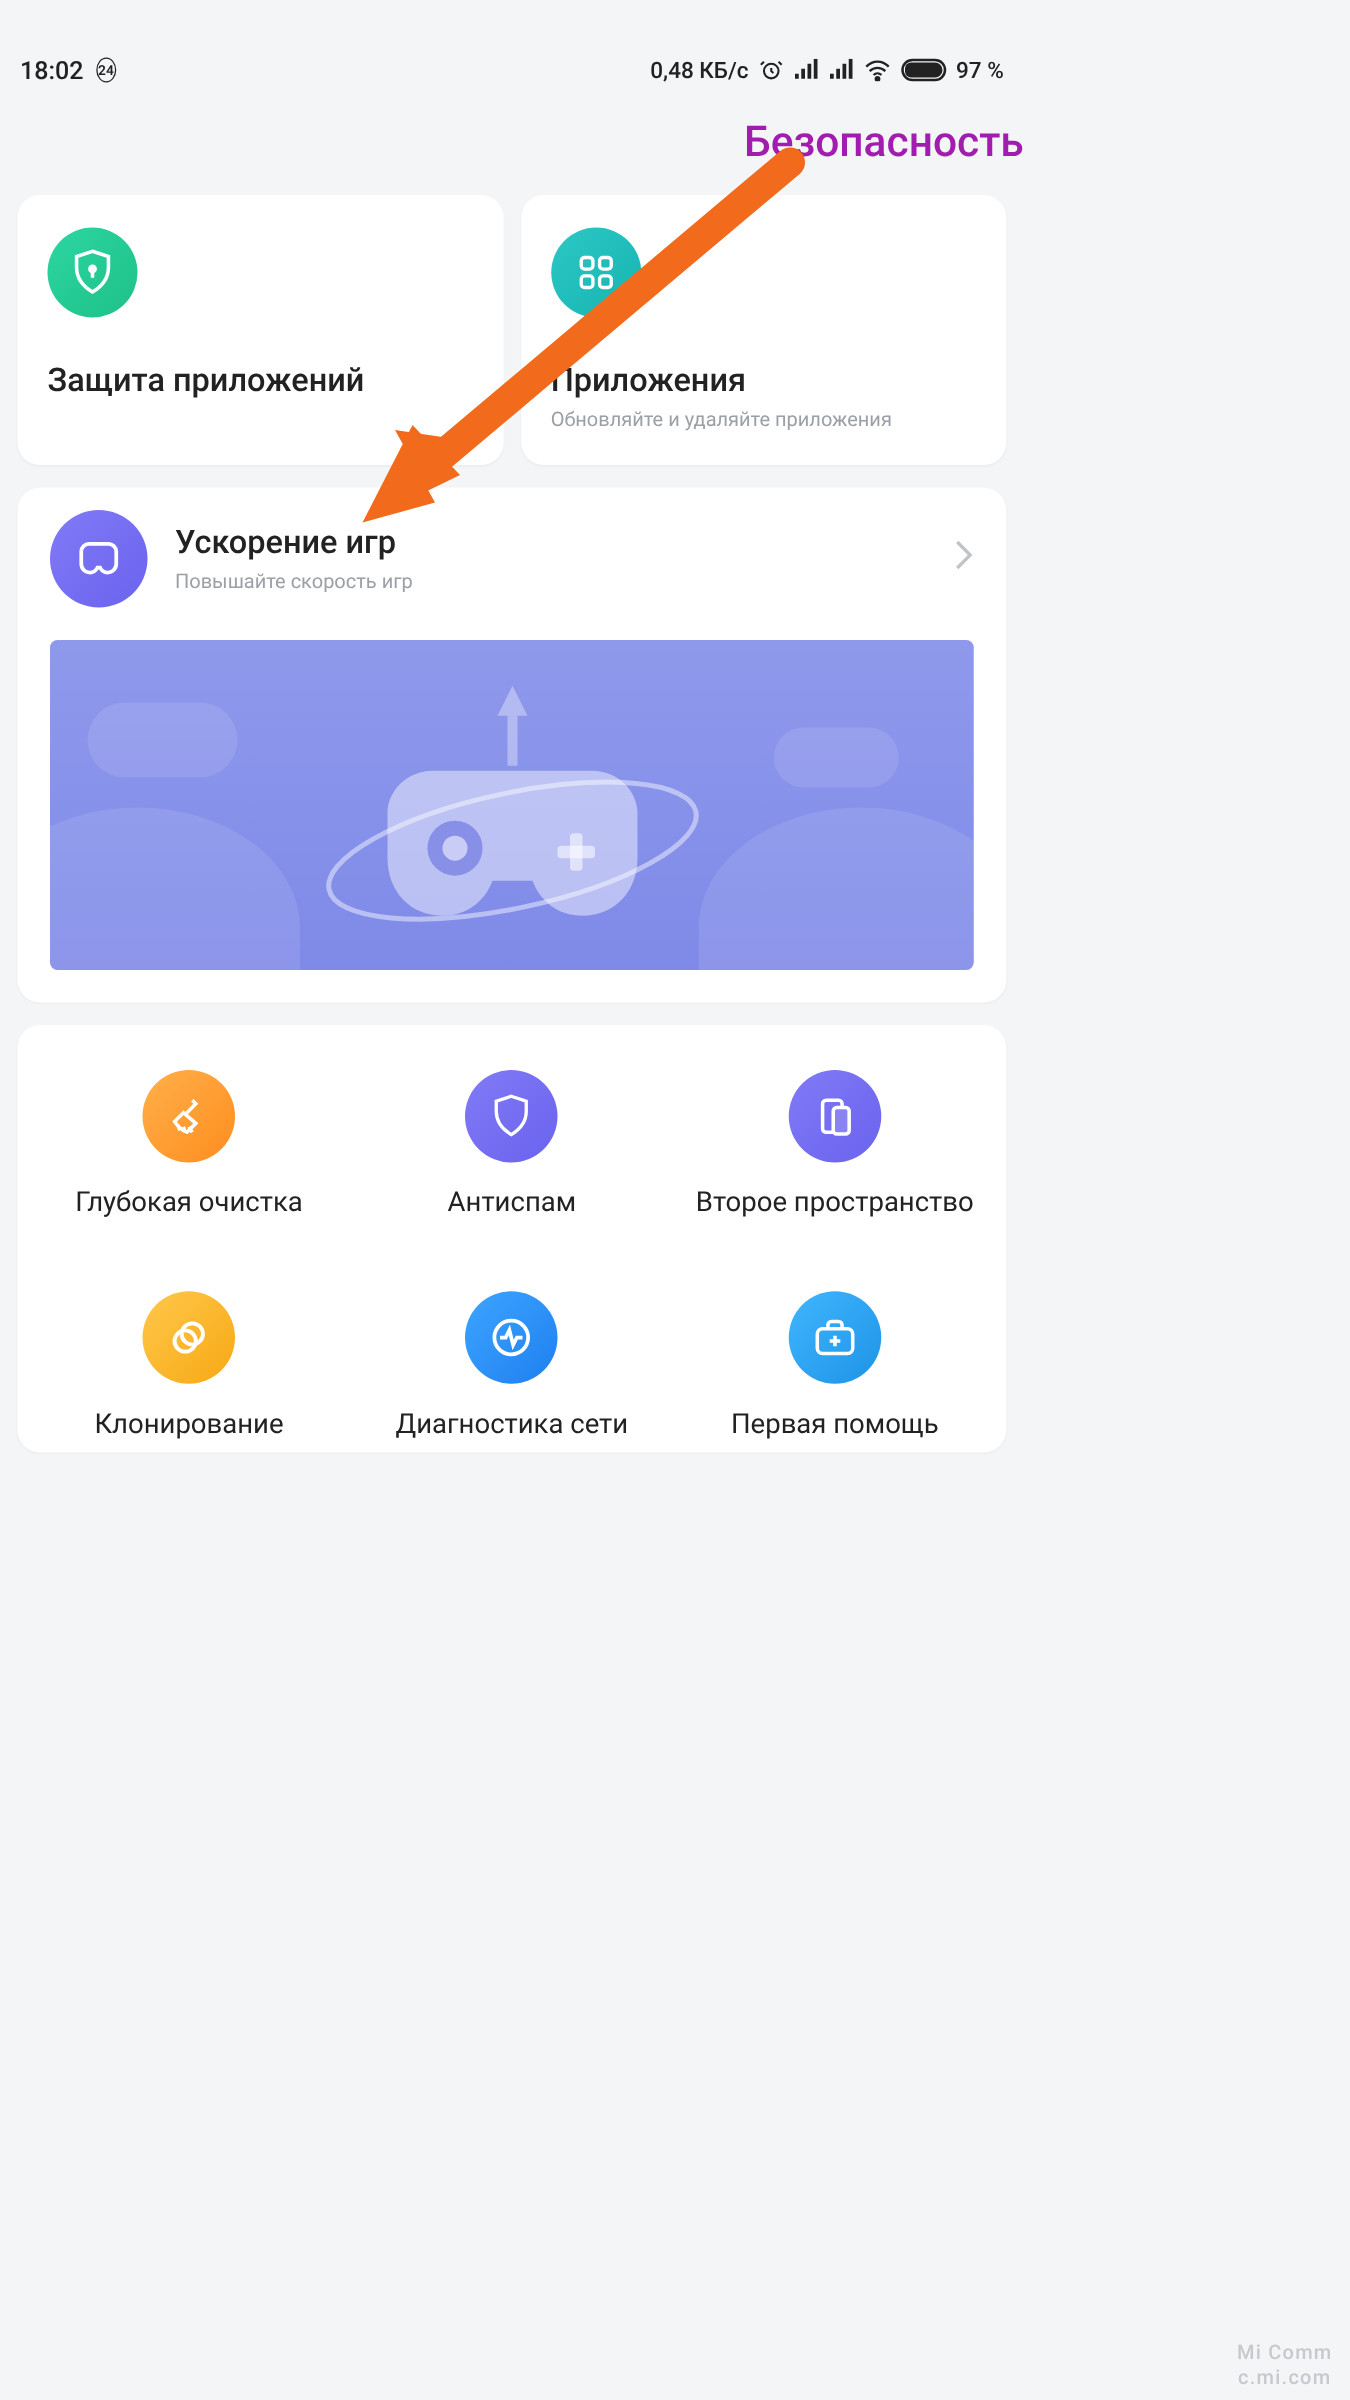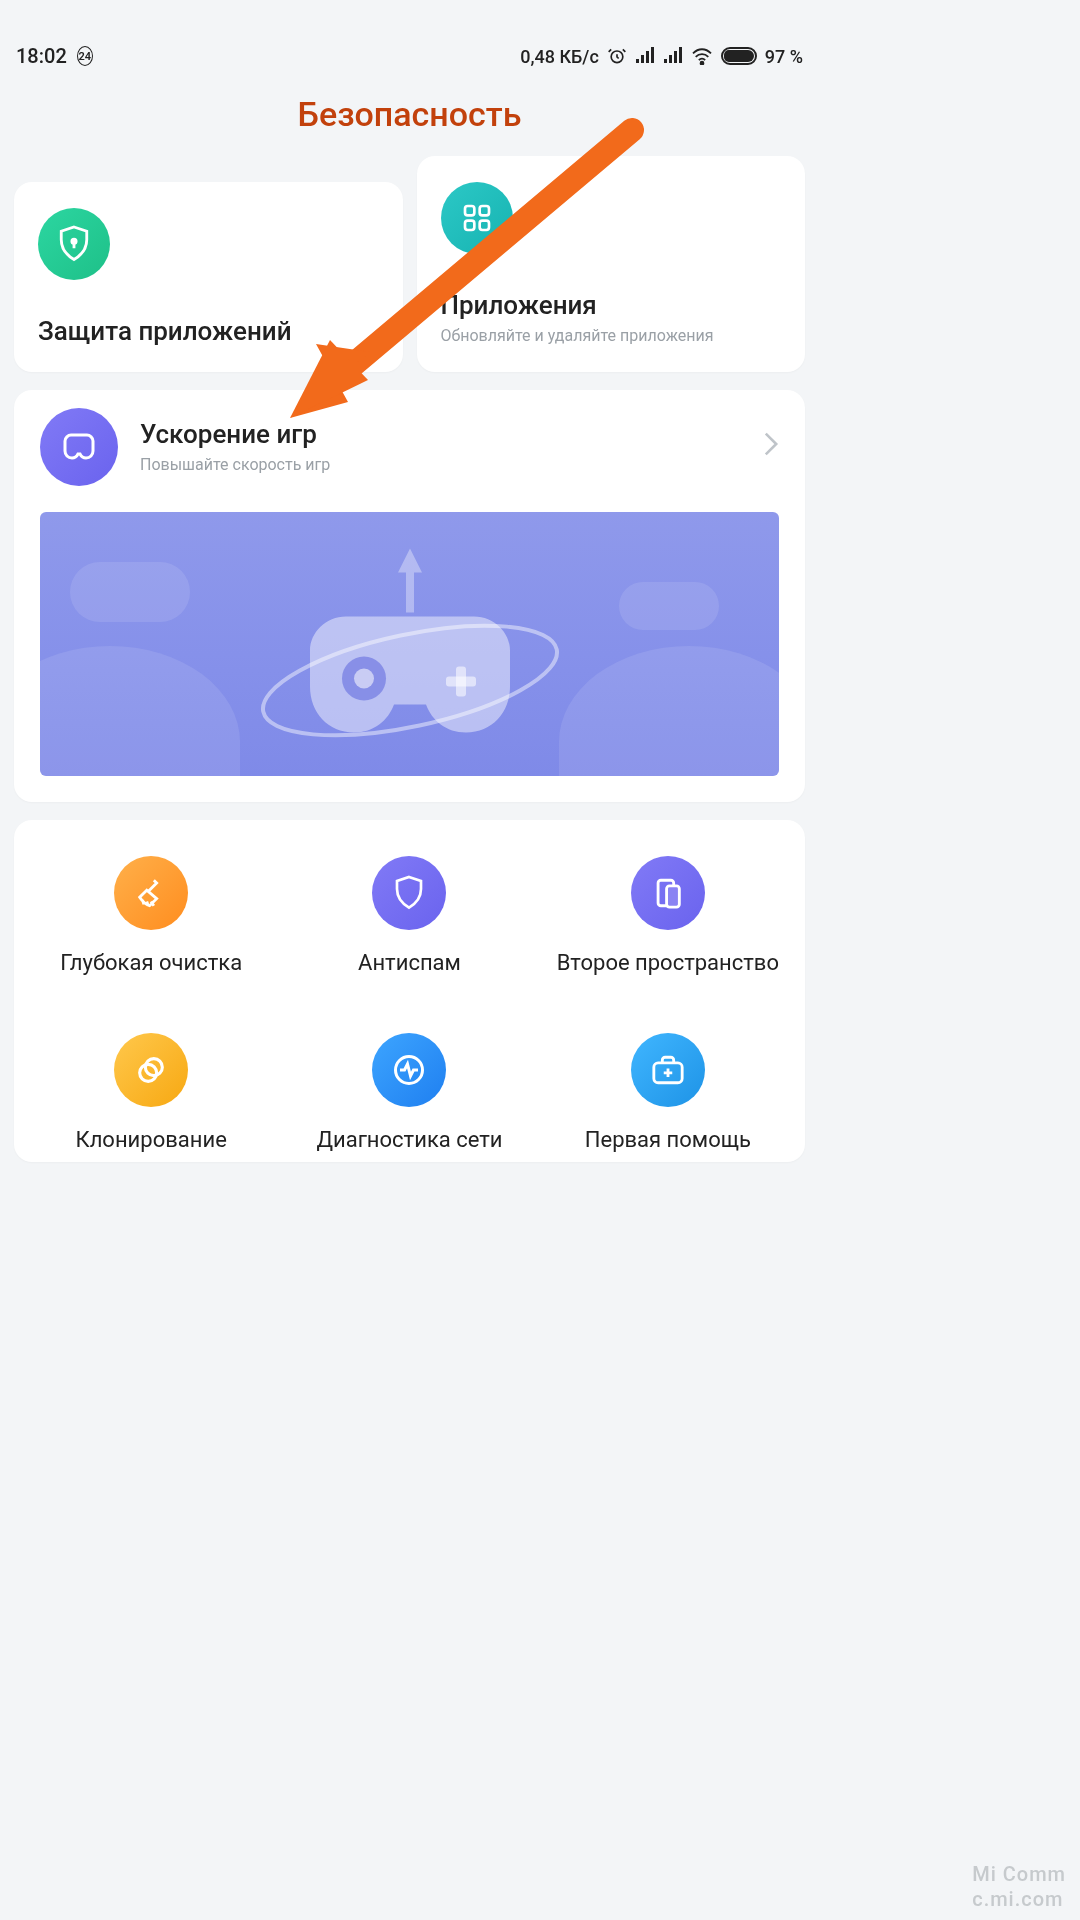--- a/index.html
+++ b/index.html
@@ -4,23 +4,23 @@
   <style>
     * { box-sizing: border-box; margin: 0; padding: 0; }
     html, body { width: 819px; height: 1456px; font-family: -apple-system, Roboto, "Helvetica Neue", Arial, sans-serif; background: #f3f5f7; color: #222; overflow: hidden; }
     .status-bar { height: 40px; display: flex; justify-content: space-between; align-items: center; padding: 0 16px; font-size: 20px; font-weight: 500; color: #222; margin-top: 36px; }
     .status-left { display: flex; align-items: center; gap: 10px; }
     .status-right { display: flex; align-items: center; gap: 8px; font-size: 18px; }
     .notif-badge { width: 16px; height: 20px; border: 1.5px solid #222; border-radius: 50%; display: inline-flex; align-items: center; justify-content: center; font-size: 11px; font-weight: 600; }
     .status-icon { display: inline-flex; align-items: center; }
     .battery { width: 36px; height: 18px; border: 2px solid #222; border-radius: 10px; position: relative; }
     .battery::after { content: ""; position: absolute; inset: 1px; background: #222; border-radius: 8px 10px 10px 8px; width: 93%; }
-    .page-title { text-align: center; font-size: 34px; font-weight: 500; margin: 18px 0 22px; color: #c2410c; }
+    .page-title { text-align: right; font-size: 34px; font-weight: 500; margin: 18px 0 22px; color: #a21caf; }
     .content { padding: 0 14px; display: flex; flex-direction: column; gap: 18px; }
-    .top-row { display: flex; gap: 14px; align-items: flex-end; }
+    .top-row { display: flex; gap: 14px; }
     .card { background: #fff; border-radius: 18px; box-shadow: 0 1px 2px rgba(0,0,0,0.03); }
     .top-card { flex: 1; padding: 26px 24px 26px 24px; display: flex; flex-direction: column; }
     .icon-circle { width: 72px; height: 72px; border-radius: 50%; display: flex; align-items: center; justify-content: center; margin-bottom: 36px; }
     .ic-green { background: linear-gradient(135deg,#2cd6a1,#1ec088); }
     .ic-teal  { background: linear-gradient(135deg,#2cc8c6,#16b3b1); }
     .ic-purple{ background: linear-gradient(135deg,#817af6,#6a63ee); }
     .ic-orange{ background: linear-gradient(135deg,#ffb04a,#ff8d1f); }
     .ic-greenW{ background: linear-gradient(135deg,#36c550,#25a63f); }
     .ic-yellow{ background: linear-gradient(135deg,#ffc84c,#f7a812); }
     .ic-blue  { background: linear-gradient(135deg,#3da5ff,#1f7ff0); }
@@ -38,21 +38,21 @@
     .cloud.c3 { left: 30px; top: 50px; width: 120px; height: 60px; opacity: .6; background: rgba(255,255,255,0.18); border-radius: 40px; }
     .cloud.c4 { right: 60px; top: 70px; width: 100px; height: 48px; opacity: .6; background: rgba(255,255,255,0.18); border-radius: 40px; }
     .banner svg { position: absolute; left: 50%; top: 50%; transform: translate(-50%,-45%); }
     .grid-card { padding: 36px 8px 10px; }
     .grid { display: grid; grid-template-columns: repeat(3, 1fr); row-gap: 58px; }
     .grid-item { display: flex; flex-direction: column; align-items: center; gap: 20px; }
     .grid-item .icon-circle { width: 74px; height: 74px; margin-bottom: 0; }
     .grid-label { font-size: 22px; color: #222; text-align: center; }
     
     .arrow-overlay { position: fixed; left: 0; top: 0; pointer-events: none; }
-    .watermark { position: fixed; right: 14px; bottom: 8px; text-align: left; color: #c6cacd; font-size: 20px; letter-spacing: 1px; line-height: 1.25; font-weight: 500; }
+    .watermark { position: fixed; right: 14px; bottom: 8px; text-align: center; color: #c6cacd; font-size: 16px; letter-spacing: 1px; line-height: 1.25; font-weight: 500; }
   </style>
 </head>
 <body>
 
 <div class="status-bar">
   <div class="status-left">
     <span>18:02</span>
     <span class="notif-badge">24</span>
   </div>
   <div class="status-right">

